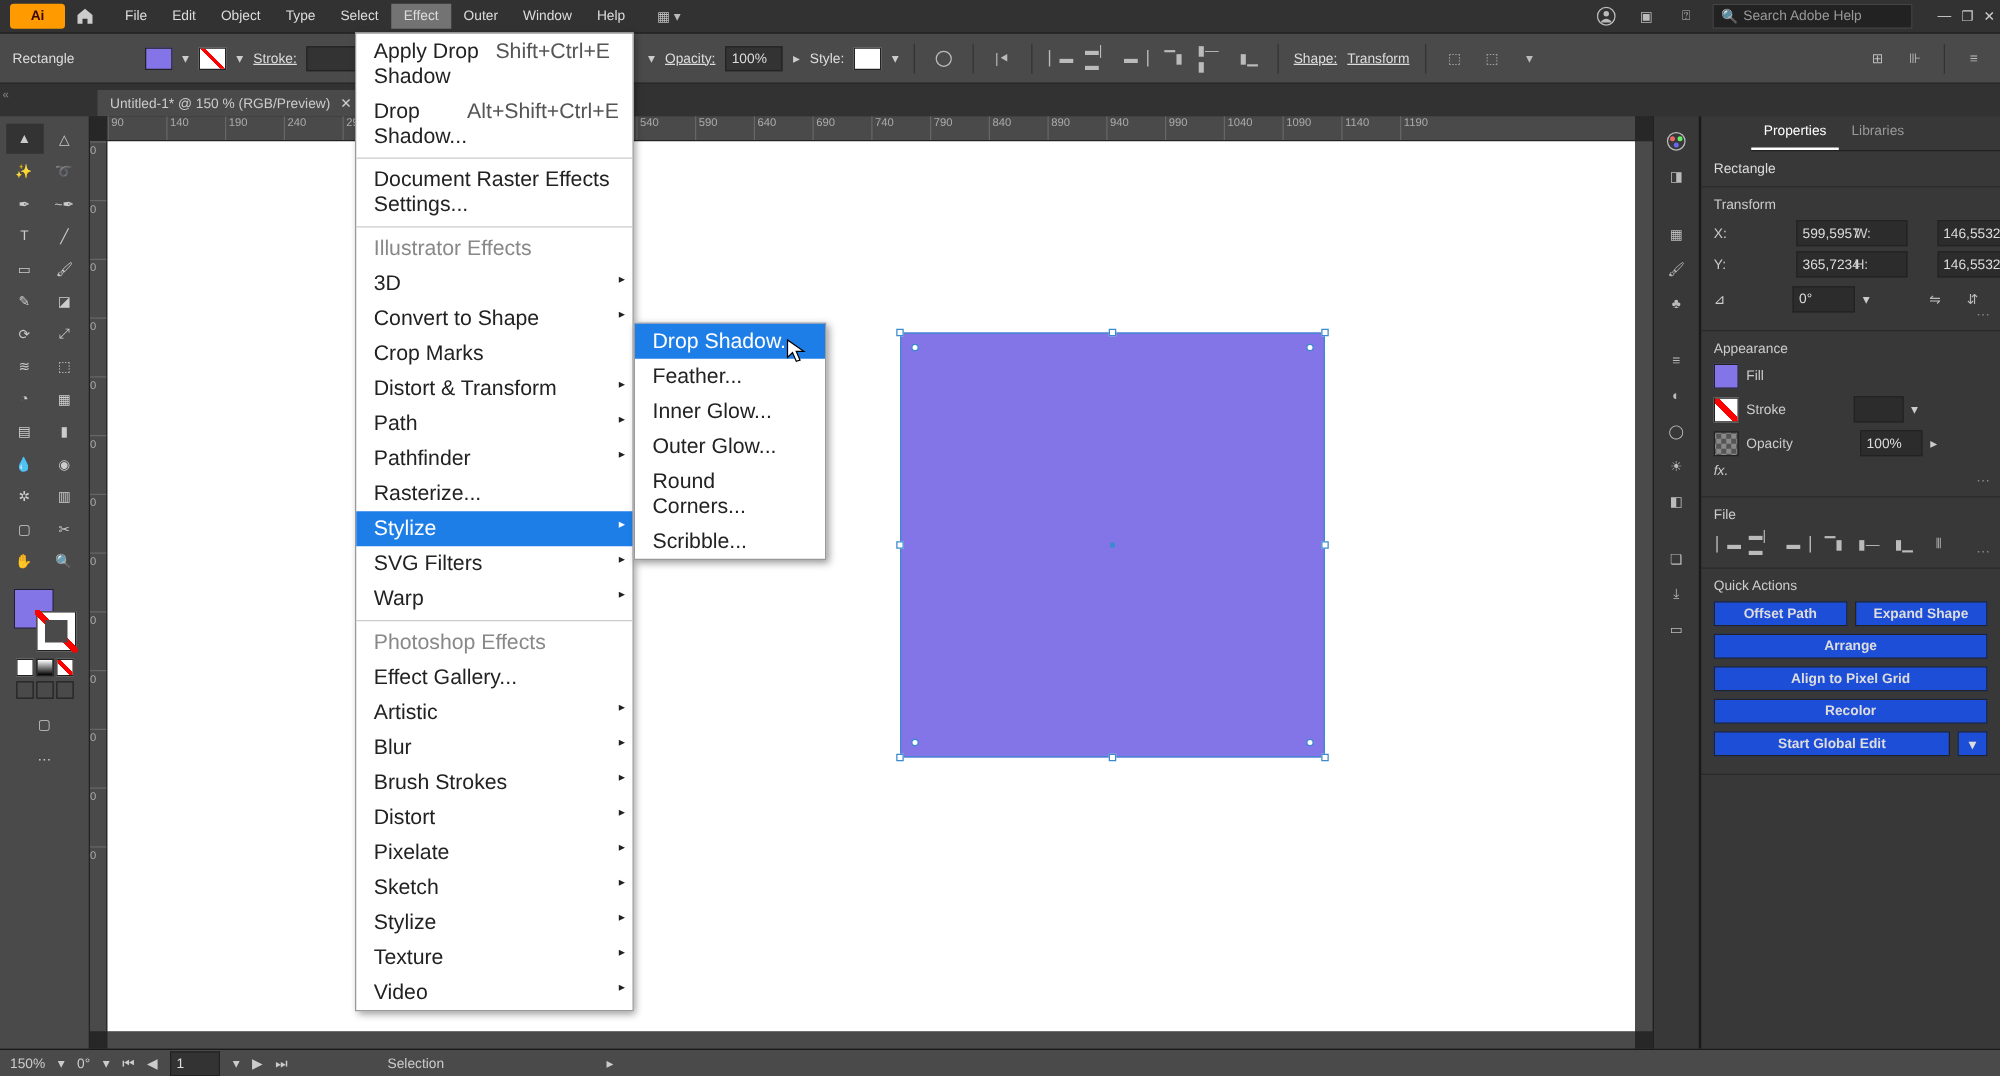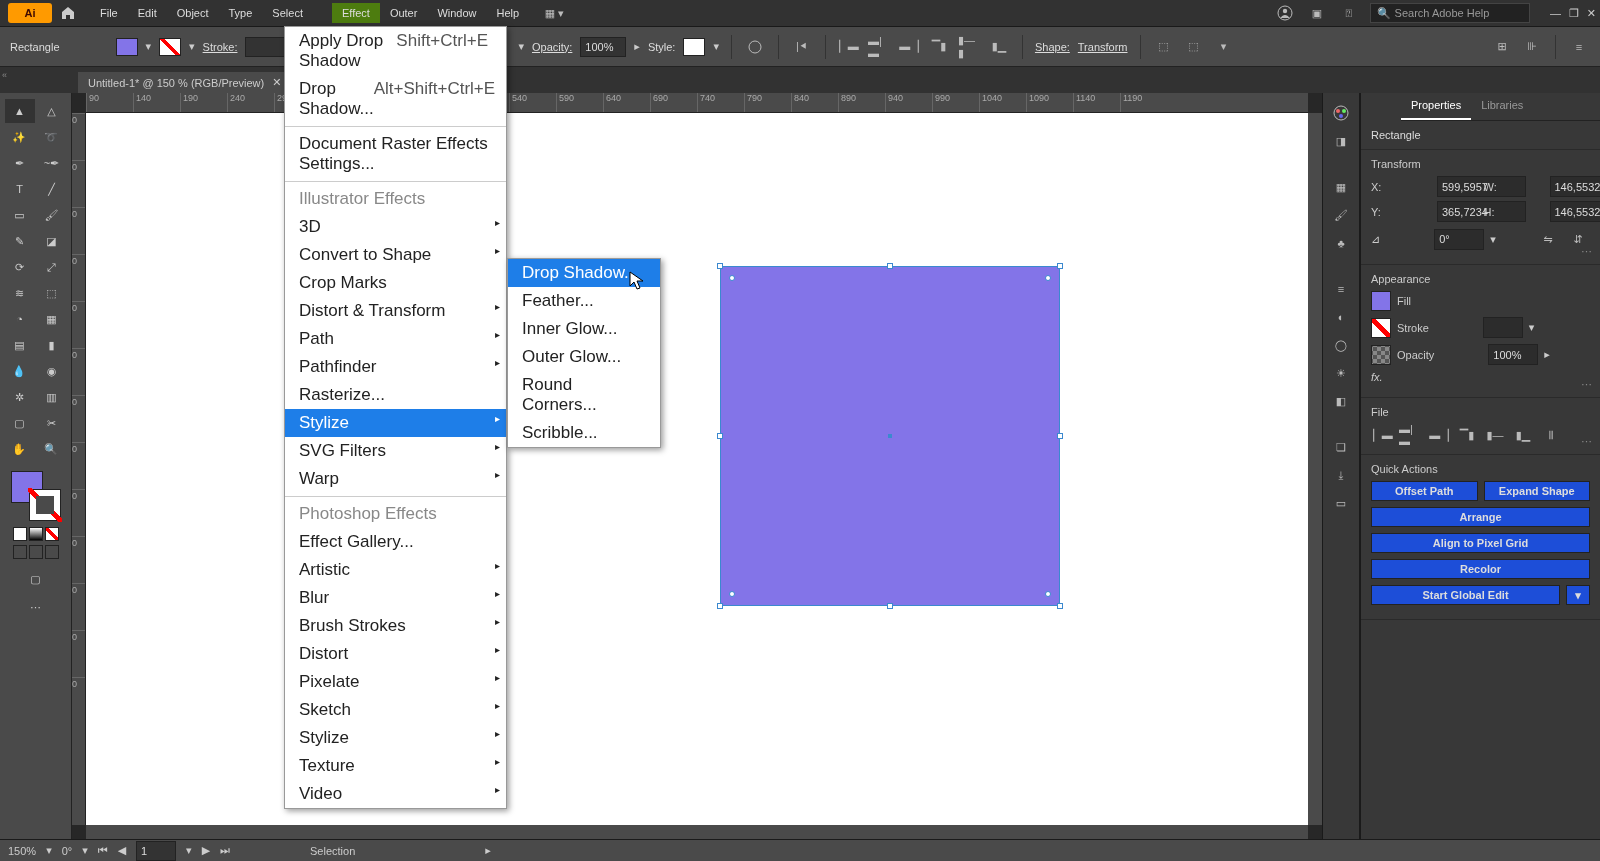--- a/index.html
+++ b/index.html
@@ -3,21 +3,21 @@
 <meta charset="utf-8">
 <style>
 * { margin:0; padding:0; box-sizing:border-box; font-family:'Segoe UI',Tahoma,sans-serif; user-select:none; }
 body { background:#323232; width:1600px; height:861px; overflow:hidden; color:#ccc; font-size:11px; position:relative; }
 
 
 .menubar { height:27px; background:#323232; display:flex; align-items:center; padding:0 4px; border-bottom:1px solid #1a1a1a; }
 .menubar .logo { width:44px; height:20px; background:#ff9a00; border-radius:3px; color:#3d0800; font-weight:bold; display:flex; align-items:center; justify-content:center; margin:0 8px 0 4px; font-size:11px;}
 .menubar .home { margin-right:14px; }
 .menubar .menuitem { padding:4px 10px; color:#ddd; }
-.menubar .menuitem.active { background:#4d7c0f;margin-left:19px; }
+.menubar .menuitem.active { background:#737373; }
 .menubar .right { margin-left:auto; display:flex; align-items:center; gap:10px; }
 .menubar .search { background:#222; border:1px solid #444; height:20px; width:160px; padding:0 6px; display:flex; align-items:center; gap:4px; color:#999;}
 .winctl { display:flex; gap:8px; margin-left:10px;}
 
 
 .controlbar { height:40px; background:#4a4a4a; display:flex; align-items:center; padding:0 10px; gap:8px; border-bottom:1px solid #222; font-size:11px;}
 .controlbar .lbl { color:#ddd; }
 .controlbar .swatch { width:22px; height:18px; border:1px solid #222;}
 .controlbar .sep { width:1px; height:24px; background:#333; margin:0 4px;}
 .controlbar select,.controlbar input, .numfield { background:#333; border:1px solid #222; color:#ddd; height:20px; font-size:11px; padding:0 4px;}

